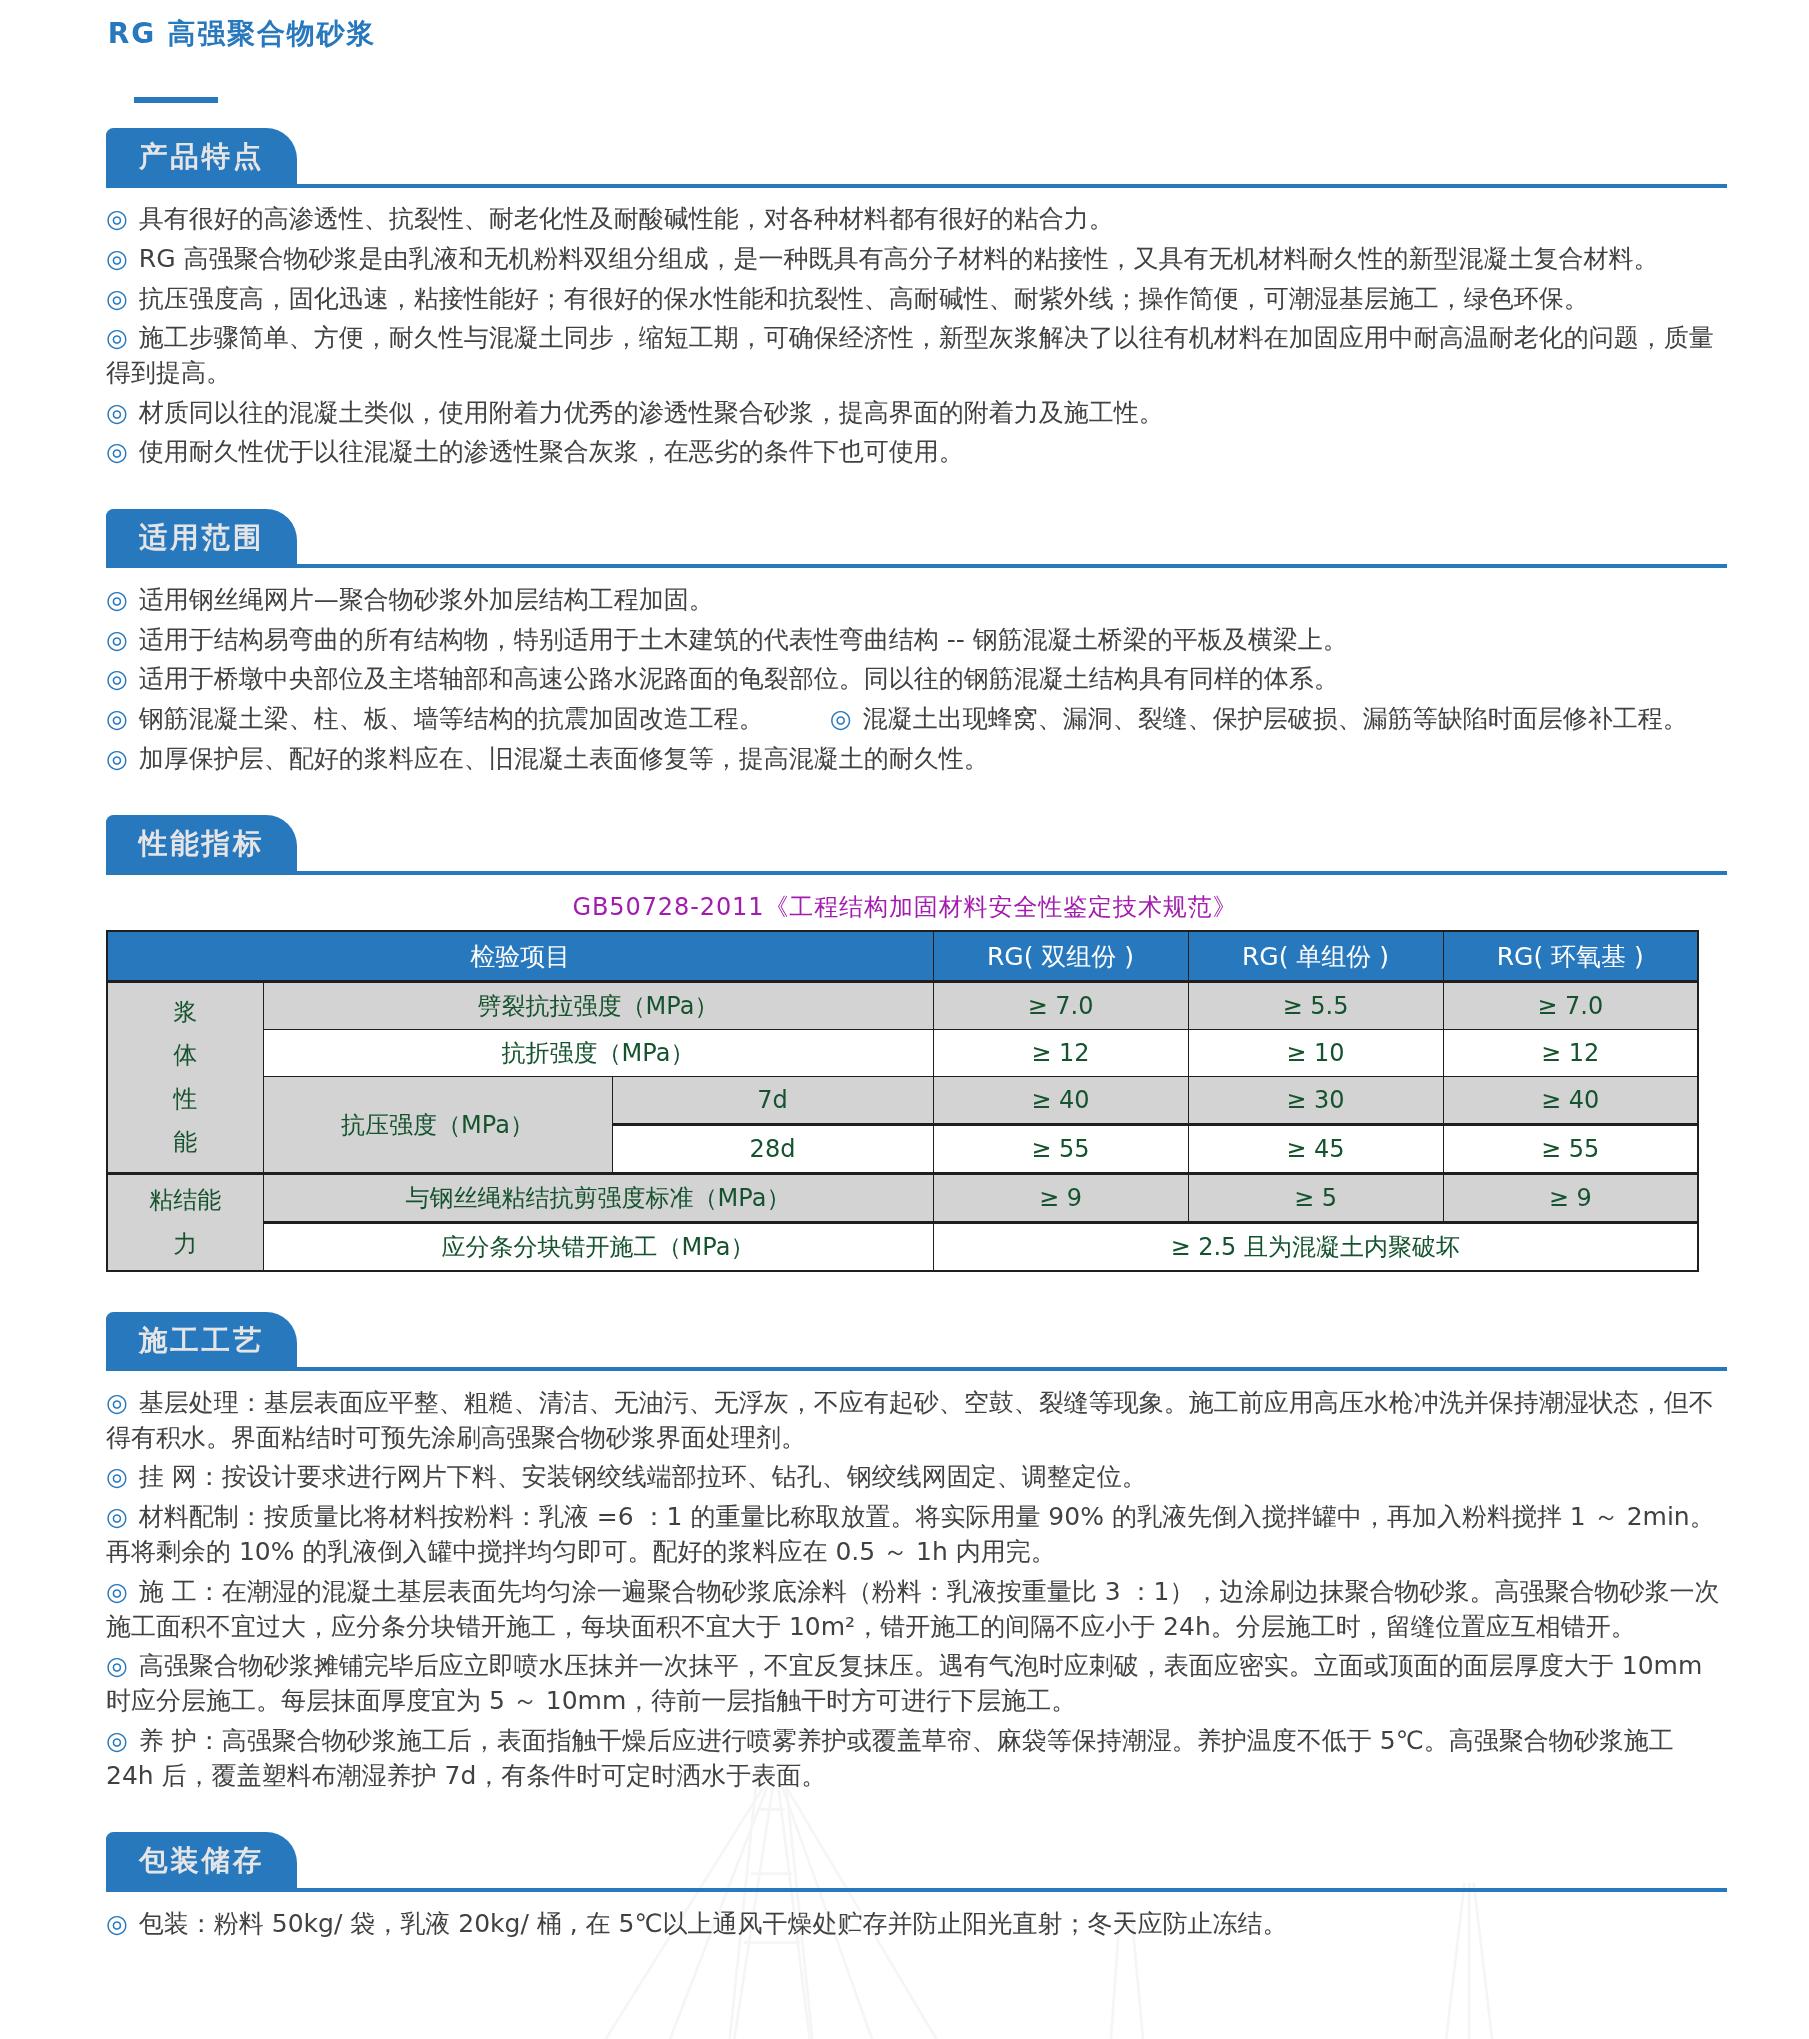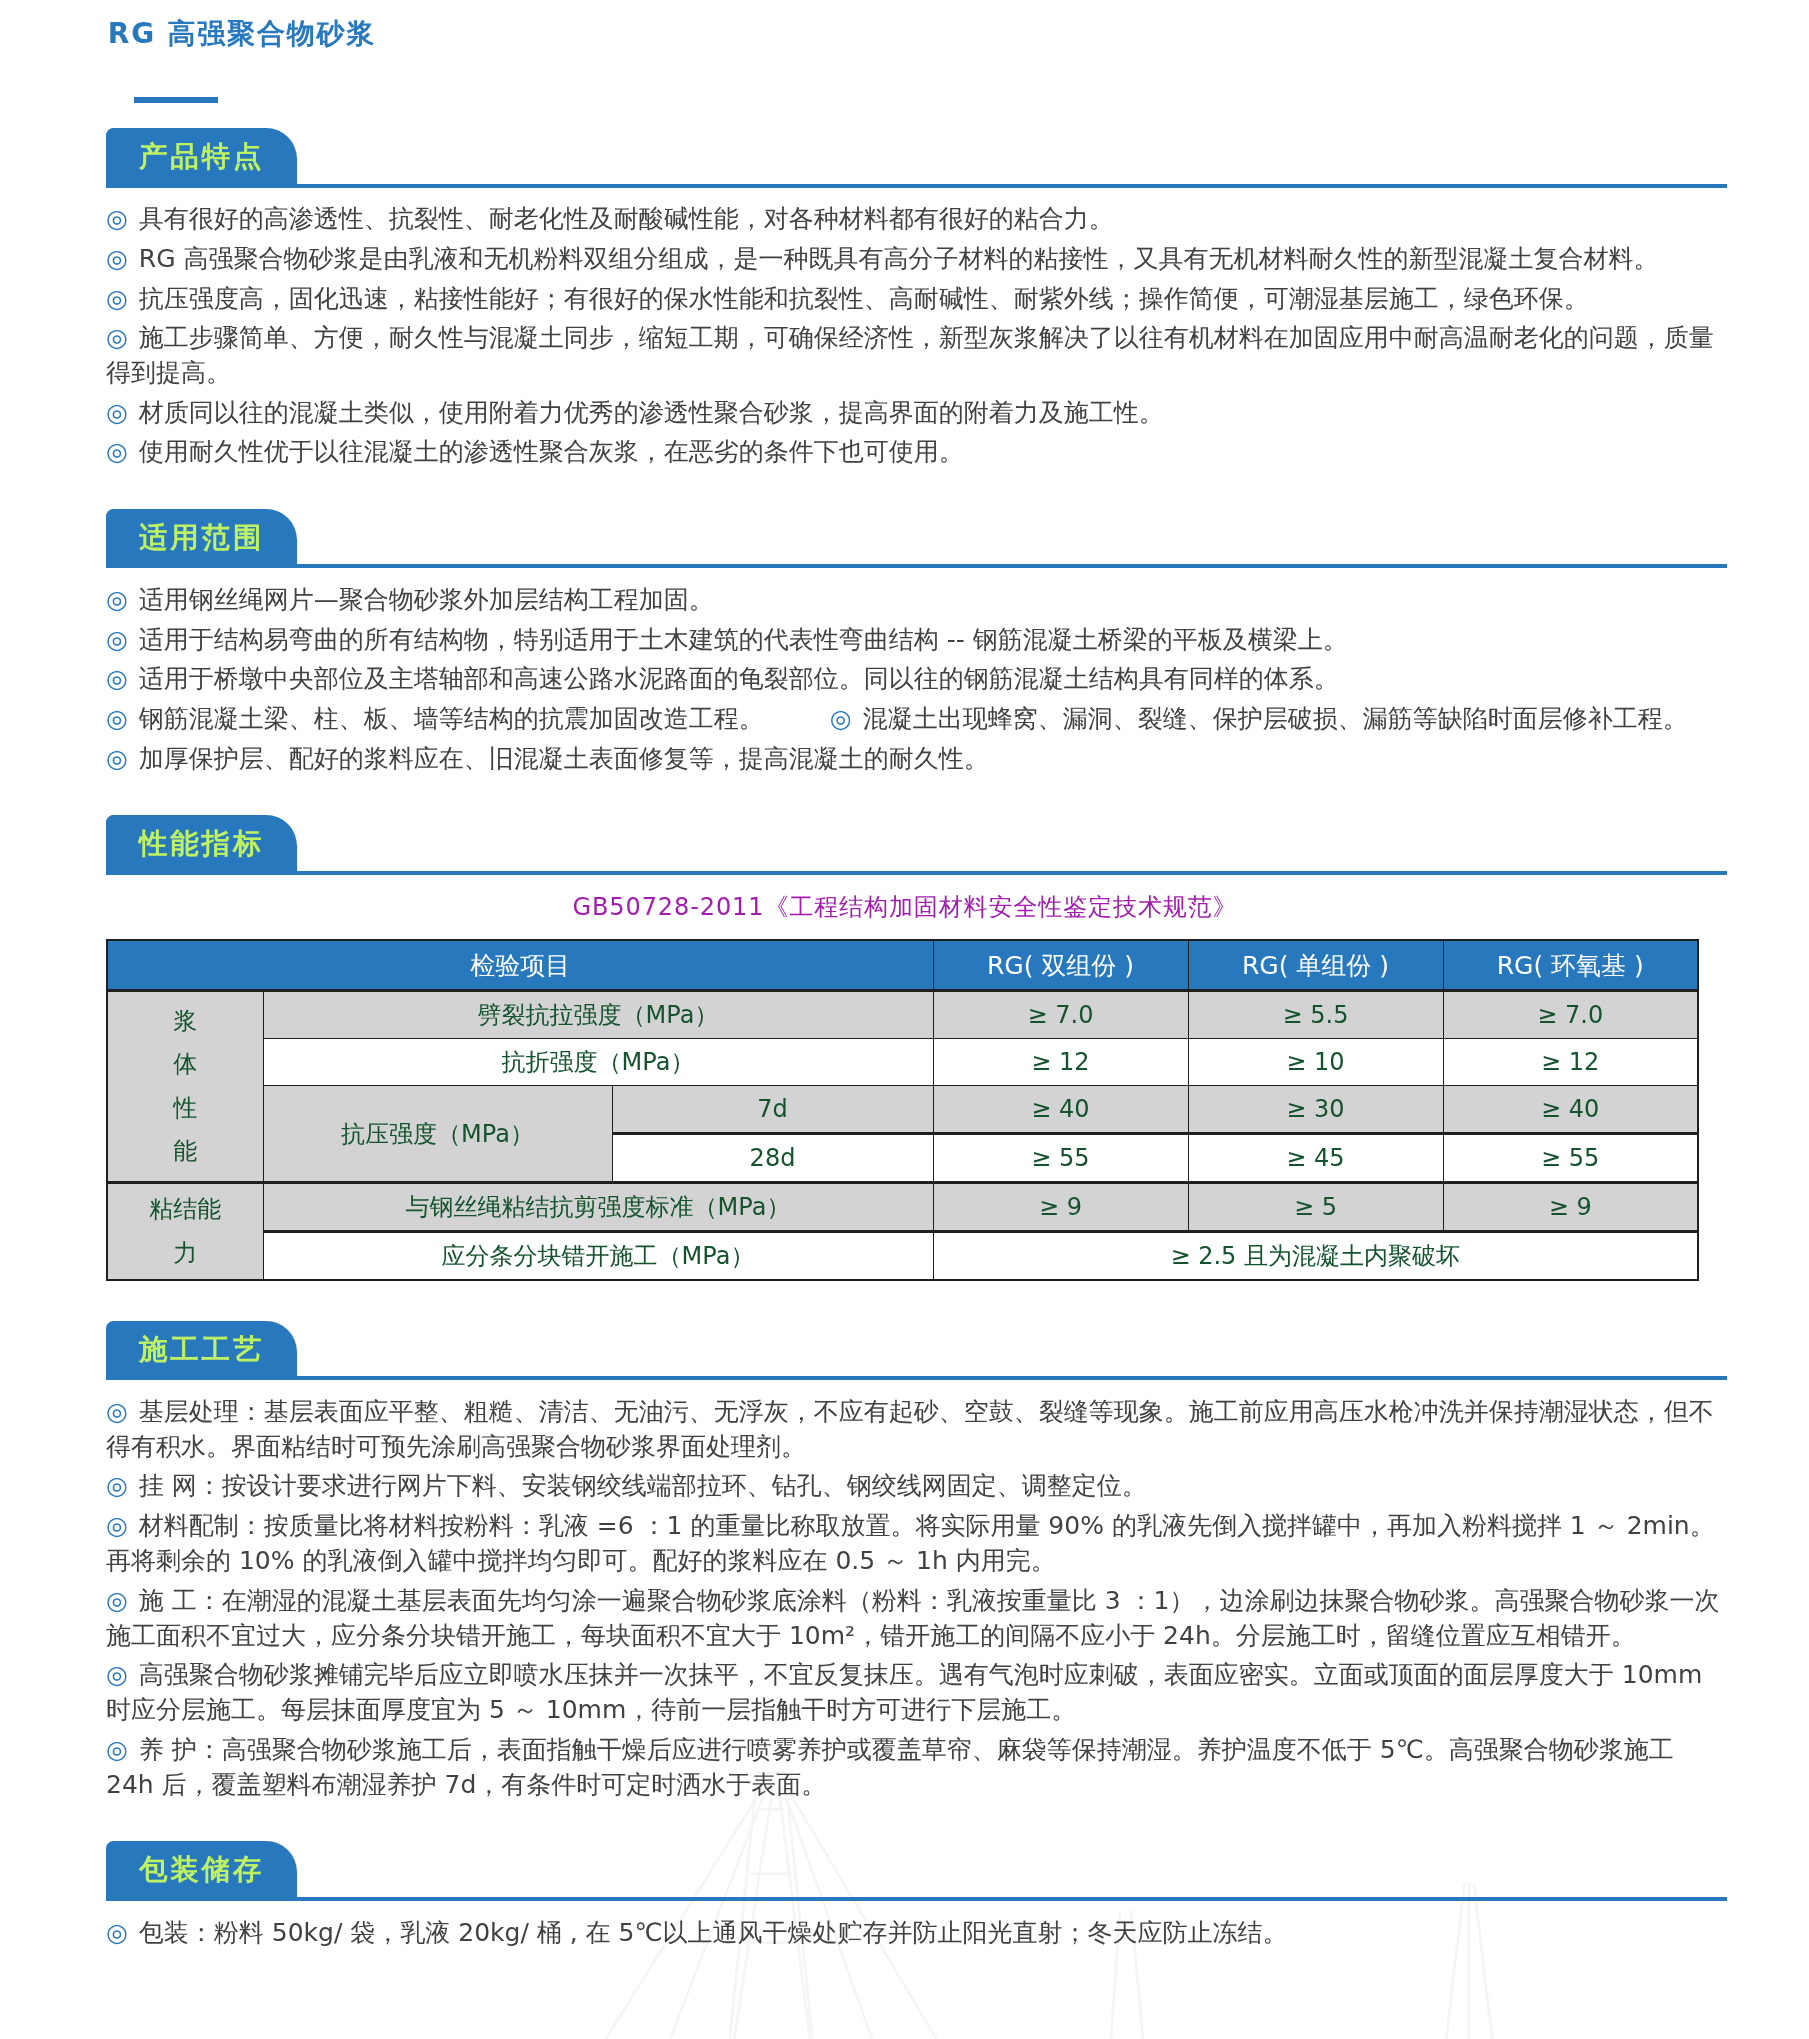--- a/index.html
+++ b/index.html
@@ -12,36 +12,36 @@
 
   .page-title{
     margin:14.7px 0 0 1.8px;font-size:28px;font-weight:bold;color:#2878be;letter-spacing:1.8px;
   }
   .title-dash{width:84px;height:6.4px;background:#2878be;margin:44px 0 0 27.5px;}
 
   .section{margin-top:42px;}
   .section.first{margin-top:27.5px;}
   .sec-head{position:relative;border-bottom:4.6px solid #2878be;height:53px;}
   .badge{
-    position:absolute;left:0;bottom:-0.9px;background:#2878be;color:#bef264;
+    position:absolute;left:0;bottom:-0.9px;background:#2878be;color:#e5e5e5;
     font-size:28.5px;font-weight:bold;letter-spacing:2.8px;
     padding:10px 33px 8.3px 33px;border-radius:7.3px 31px 0 0;
   }
   .sec-body{padding-top:13.8px;}
 
   .b{font-size:25px;line-height:35px;margin:0 0 4.6px 0;color:#414141;}
   .bm{color:#2878be;margin-right:11px;}
   .pair-gap{margin-left:66px;}
 
   .tbl-caption{
     width:1598px;text-align:center;font-size:24px;color:#a21caf;
     margin-top:16.5px;letter-spacing:0.9px;
   }
   table.perf{
-    width:1419px;border-collapse:collapse;margin-top:16px;
+    width:1419px;border-collapse:collapse;margin-top:7px;
     border:2.8px solid #1f1f1f;table-layout:fixed;
   }
   table.perf th,table.perf td{
     border:1.8px solid #1f1f1f;text-align:center;vertical-align:middle;
     font-size:24px;padding:0 5.5px;height:46px;color:#14532d;
   }
   table.perf thead th{
     background:#2878be;color:#ffffff;font-weight:normal;height:48px;
     border-bottom-width:3.7px;font-size:25px;
   }

